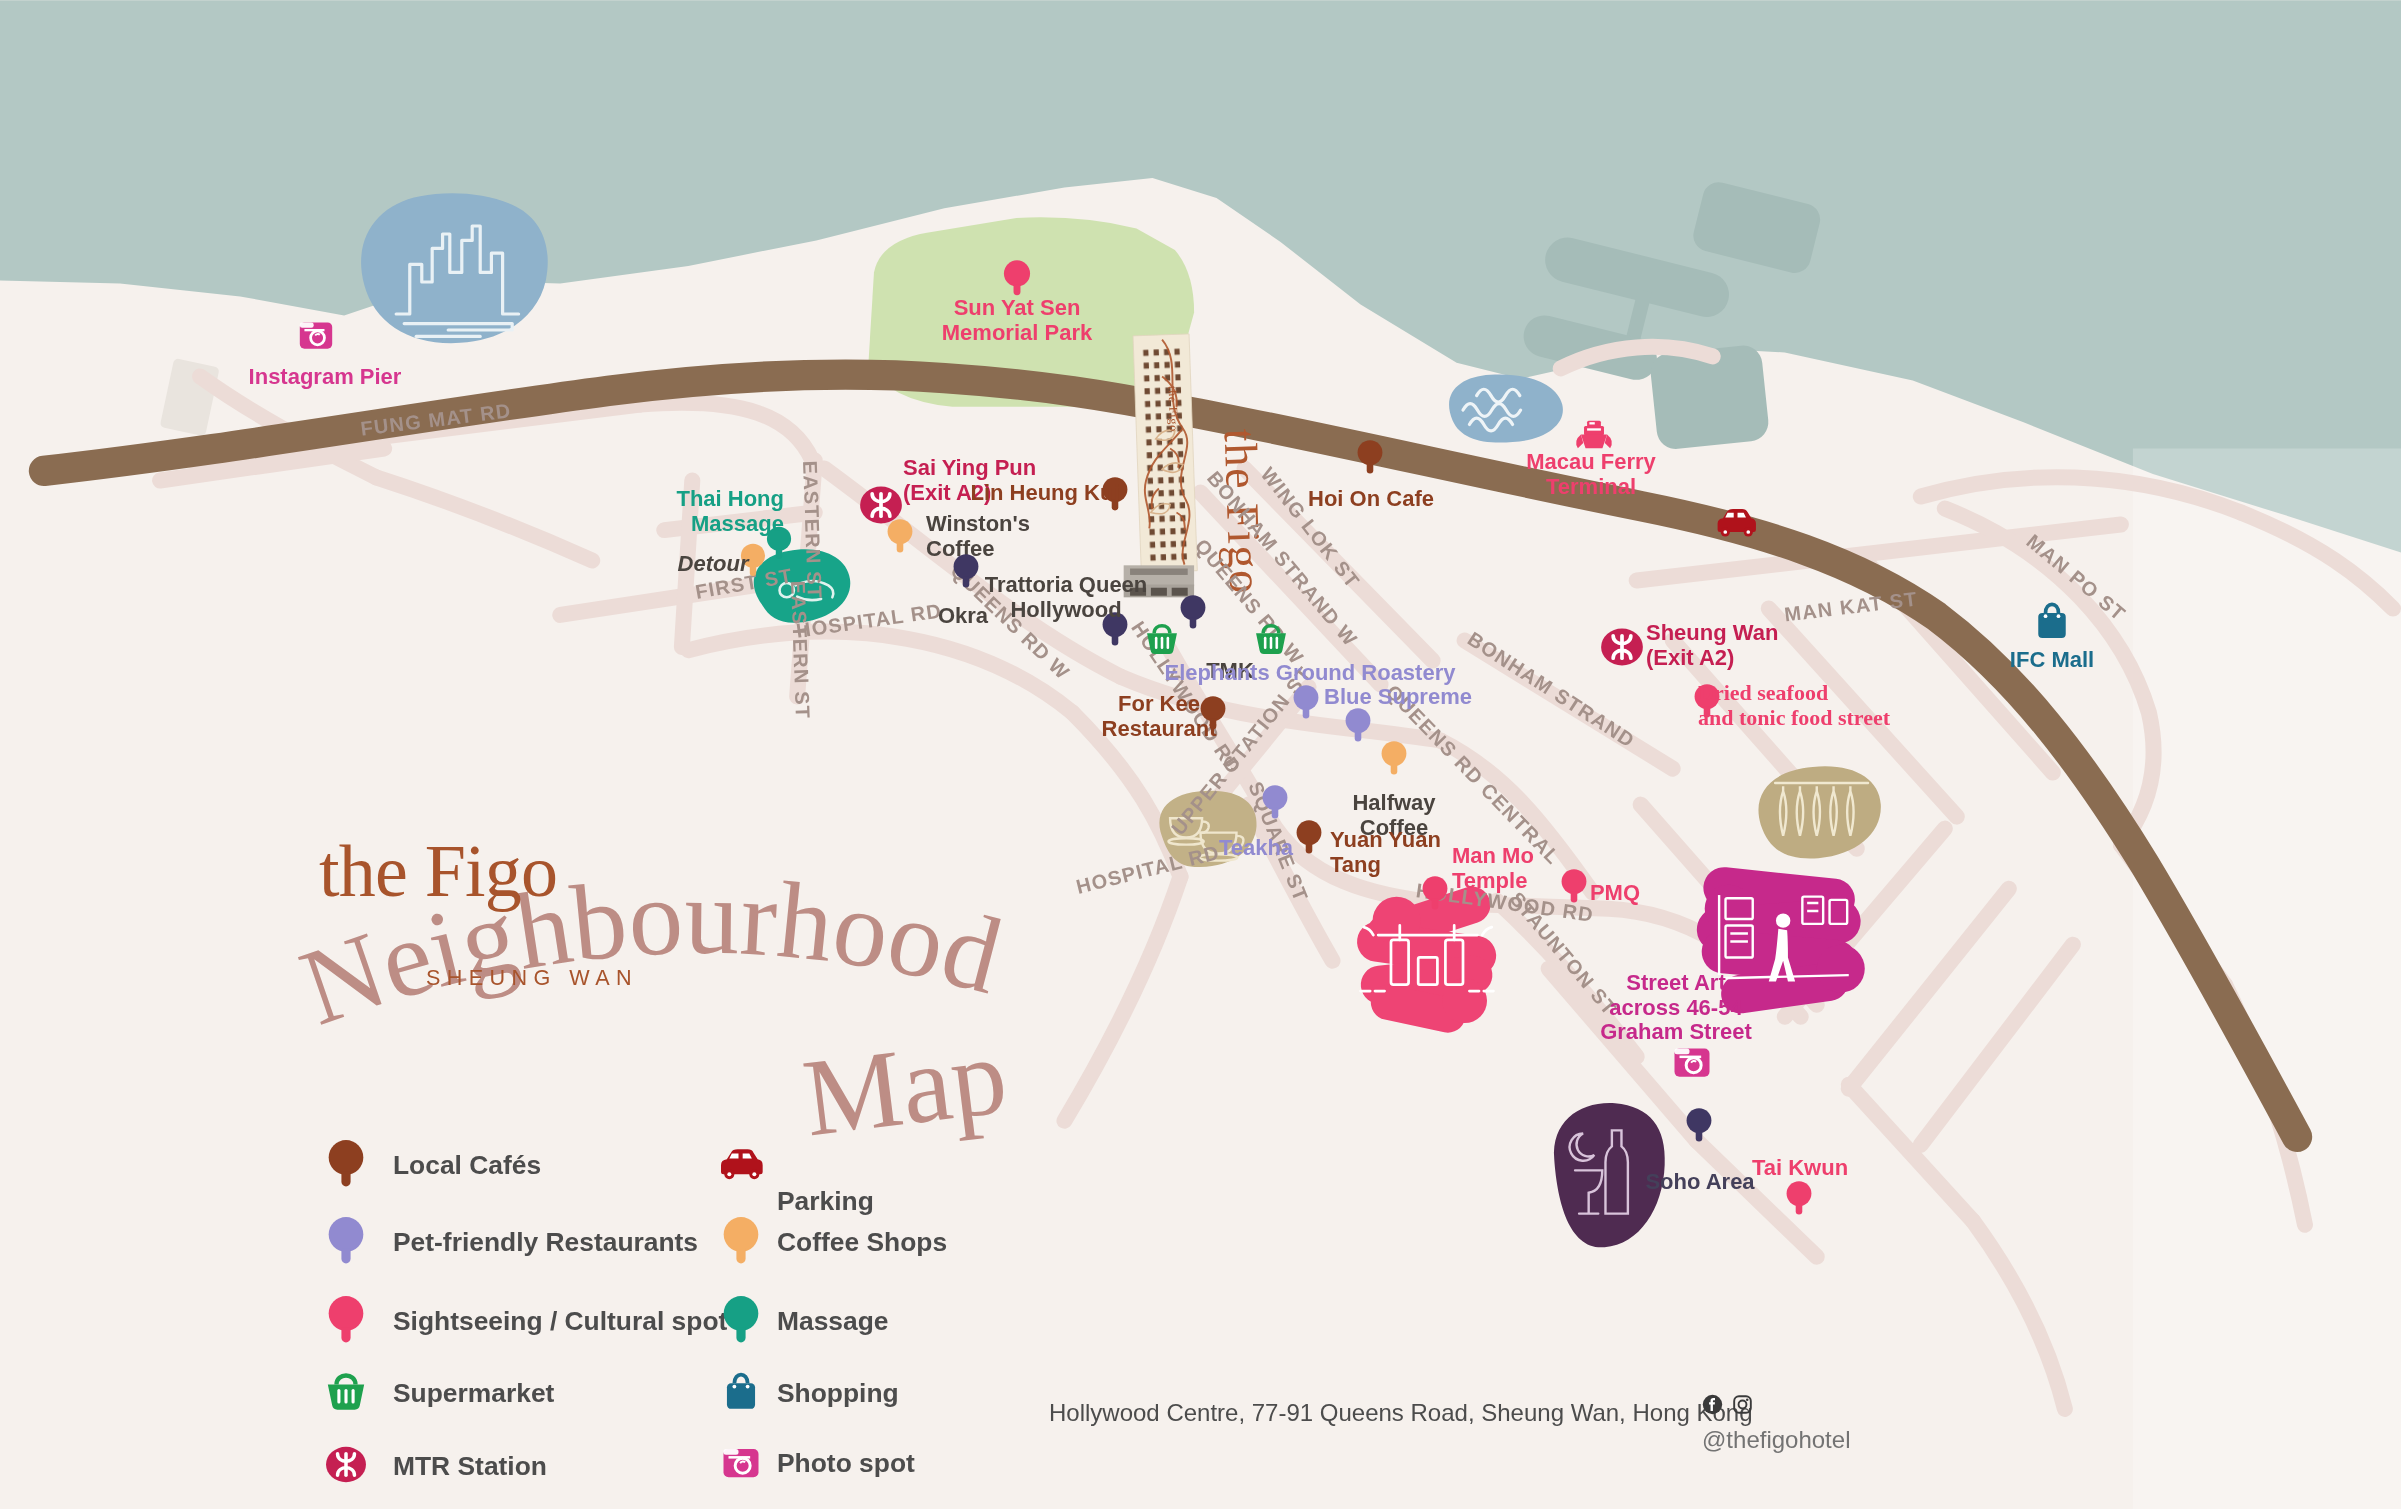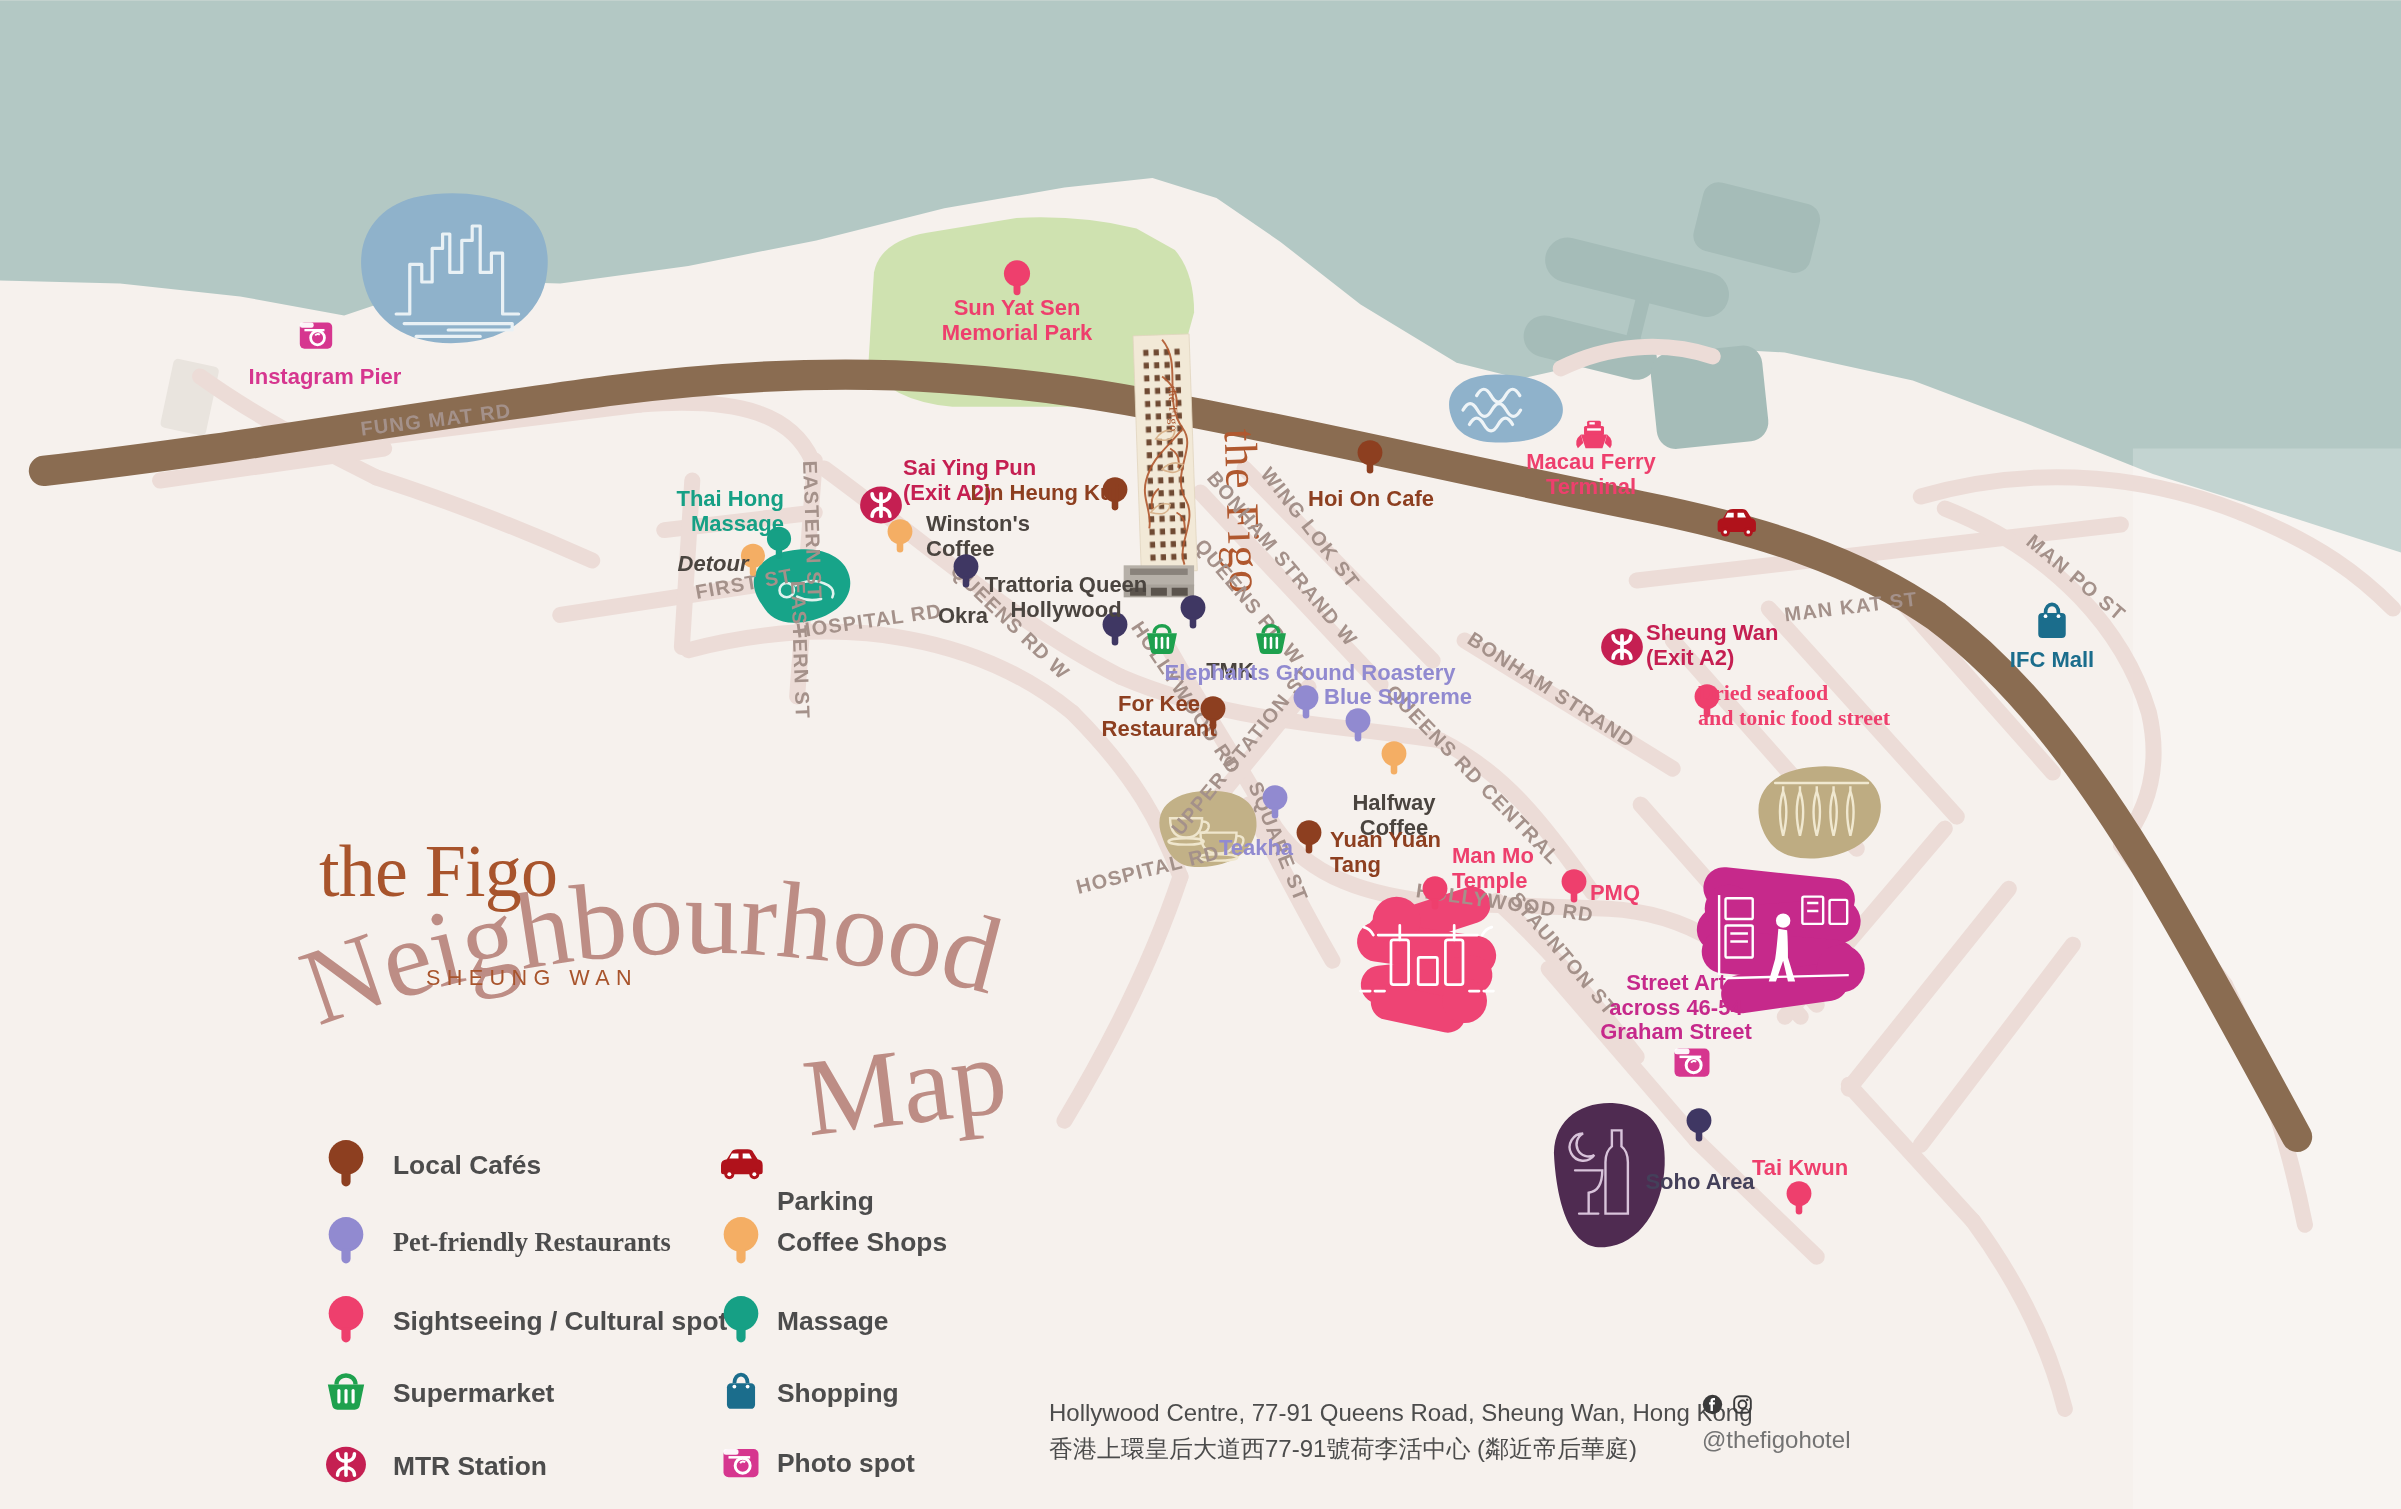--- a/index.html
+++ b/index.html
@@ -536,21 +536,21 @@
   <div id="legend">
       <div class="legend-icon" style="left: 346px; top: 1165px;"><svg viewBox="-24 -26 48 52" width="53" height="53">
           <circle cx="0" cy="-6" r="17" fill="#8d3f20"></circle>
           <path d="M-4.5,8 L-4.5,18 A4.5,4.5 0 0 0 4.5,18 L4.5,8 Z" fill="#8d3f20"></path>
         </svg></div>
       <div class="legend-label" style="left: 393px; top: 1165px;">Local Cafés</div>
       <div class="legend-icon" style="left: 346px; top: 1242px;"><svg viewBox="-24 -26 48 52" width="53" height="53">
           <circle cx="0" cy="-6" r="17" fill="#918ad0"></circle>
           <path d="M-4.5,8 L-4.5,18 A4.5,4.5 0 0 0 4.5,18 L4.5,8 Z" fill="#918ad0"></path>
         </svg></div>
-      <div class="legend-label" style="left: 393px; top: 1242px; font-family: Liberation Serif, serif;">Pet-friendly Restaurants</div>
+      <div class="legend-label" style="left: 393px; top: 1242px;">Pet-friendly Restaurants</div>
       <div class="legend-icon" style="left: 346px; top: 1321px;"><svg viewBox="-24 -26 48 52" width="53" height="53">
           <circle cx="0" cy="-6" r="17" fill="#ee3f6d"></circle>
           <path d="M-4.5,8 L-4.5,18 A4.5,4.5 0 0 0 4.5,18 L4.5,8 Z" fill="#ee3f6d"></path>
         </svg></div>
       <div class="legend-label" style="left: 393px; top: 1321px;">Sightseeing / Cultural spot</div>
       <div class="legend-icon" style="left: 346px; top: 1393px;"><svg viewBox="-26 -26 52 52" width="45" height="45">
           <path d="M-11,-8 C-11,-22 11,-22 11,-8" stroke="#1ea14e" stroke-width="5" fill="none"></path>
           <path d="M-21,-8 L21,-8 L16,16 Q15,21 10,21 L-10,21 Q-15,21 -16,16 Z" fill="#1ea14e"></path>
           <g fill="#fff">
             <rect x="-10" y="-3" width="3.6" height="17" rx="1.8"></rect>
@@ -602,21 +602,20 @@
           <rect x="-21" y="-15" width="42" height="34" rx="6" fill="#d6368f"></rect>
           <rect x="-21" y="-15" width="18" height="7" rx="3" fill="#fff" opacity="0.95"></rect>
           <rect x="-15" y="-6.5" width="26" height="3" fill="#fff"></rect>
           <circle cx="2" cy="5" r="9" fill="none" stroke="#fff" stroke-width="3.6"></circle>
           <path d="M-1,2 A4,4 0 0 1 5,1" stroke="#fff" stroke-width="2.4" fill="none"></path>
         </svg></div>
       <div class="legend-label" style="left: 777px; top: 1463px;">Photo spot</div>
     </div>
 
   <div class="footer-text" style="left:1049px;top:1399px">Hollywood Centre, 77-91 Queens Road, Sheung Wan, Hong Kong</div>
-  <div class="footer-text" style="left:1049px;top:1433px">香港上環皇后大道西77-91號荷李活中心 (鄰近帝后華庭)</div>
   <div class="social" style="left:1702px;top:1394px">
     <svg width="21" height="21" viewBox="0 0 26 26">
       <circle cx="13" cy="13" r="12" fill="#3a3a3a"></circle>
       <path d="M14.5,7.5 h2 v-3 h-2.5 c-2.2,0 -3.5,1.4 -3.5,3.6 V10 H8.5 v3 H10.5 v9 h3.2 v-9 h2.4 l0.4,-3 h-2.8 V8.4 c0,-0.6 0.3,-0.9 0.8,-0.9 Z" fill="#fff" transform="scale(0.92) translate(1,1)"></path>
     </svg>
     <svg width="19" height="19" viewBox="0 0 24 24">
       <rect x="1.5" y="1.5" width="21" height="21" rx="6" fill="none" stroke="#3a3a3a" stroke-width="2.4"></rect>
       <circle cx="12" cy="12" r="5" fill="none" stroke="#3a3a3a" stroke-width="2.4"></circle>
       <circle cx="18" cy="6" r="1.6" fill="#3a3a3a"></circle>
     </svg>

